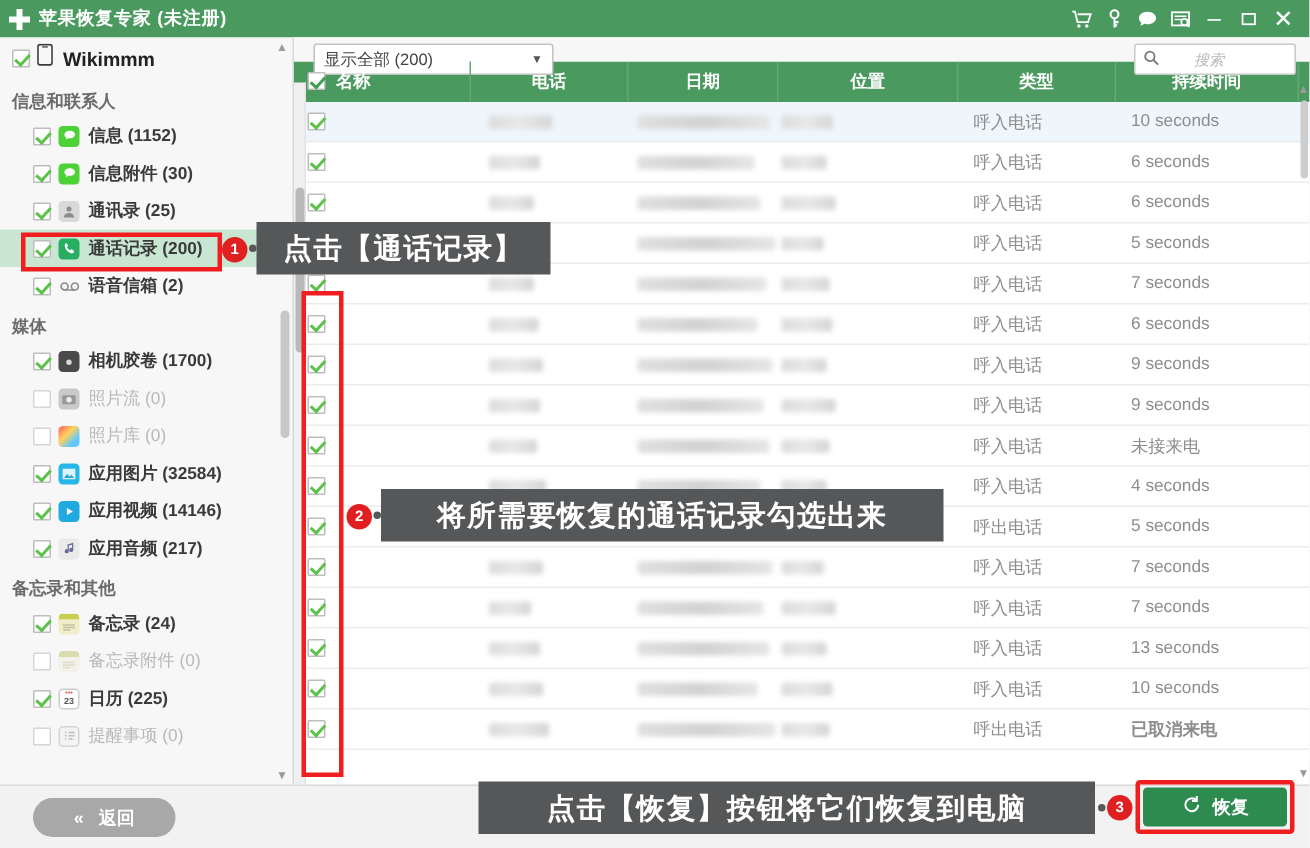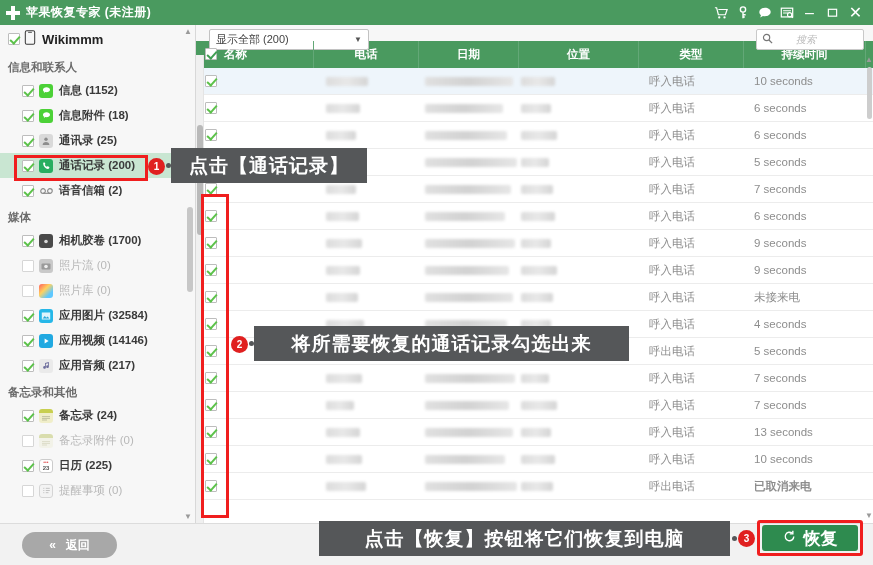--- a/index.html
+++ b/index.html
@@ -83,21 +83,21 @@
   }
   .back-btn {
     position:absolute; left:22px; top:8px; width:95px; height:26px;
     background:#a8a8a8; border-radius:13px; color:#ffffff;
     display:flex; align-items:center; justify-content:center; font-size:12px; font-weight:bold;
   }
   .back-btn .chev { margin-right:10px; font-size:12px; }
   .recover-btn {
     position:absolute; left:762px; top:525px; width:96px; height:26px;
     background:#2e8b4f; color:#ffffff; border-radius:3px;
-    display:flex; align-items:center; justify-content:center; font-size:17px; font-weight:bold;
+    display:flex; align-items:center; justify-content:center; font-size:12px; font-weight:bold;
   }
   .recover-btn .ricon { margin-right:8px; font-size:13px; }
   .recover-hl {
     position:absolute; left:757px; top:520px; width:106px; height:36px;
     border:3px solid #f01e1e; border-radius:3px;
   }
 
   
   .main { position:absolute; left:196px; top:25px; width:677px; height:498px; background:#ffffff; }
   .toolbar { position:relative; height:16px; background:#f7f7f7; }
@@ -233,21 +233,21 @@
           </span>
           <span class="si-label">信息 (1152)</span>
         </div>
         <div class="side-item">
           <div class="cb checked"></div>
           <span class="sic sic-msg">
             <svg width="9" height="9" viewBox="0 0 10 10">
               <path d="M5 1.3c2.2 0 3.9 1.2 3.9 2.8S7.2 6.9 5 6.9c-.4 0-.8 0-1.2-.1L2 7.9l.5-1.4C1.6 6 1.1 5.2 1.1 4.1 1.1 2.5 2.8 1.3 5 1.3z" fill="#fff"></path>
             </svg>
           </span>
-          <span class="si-label">信息附件 (18)</span>
+          <span class="si-label">信息附件 (30)</span>
         </div>
         <div class="side-item">
           <div class="cb checked"></div>
           <span class="sic sic-contacts">
             <svg width="10" height="10" viewBox="0 0 10 10">
               <circle cx="5" cy="3.3" r="1.7" fill="#8d8d8d"></circle>
               <path d="M1.6 9c0-1.9 1.5-3 3.4-3s3.4 1.1 3.4 3z" fill="#8d8d8d"></path>
             </svg>
           </span>
           <span class="si-label">通讯录 (25)</span>

